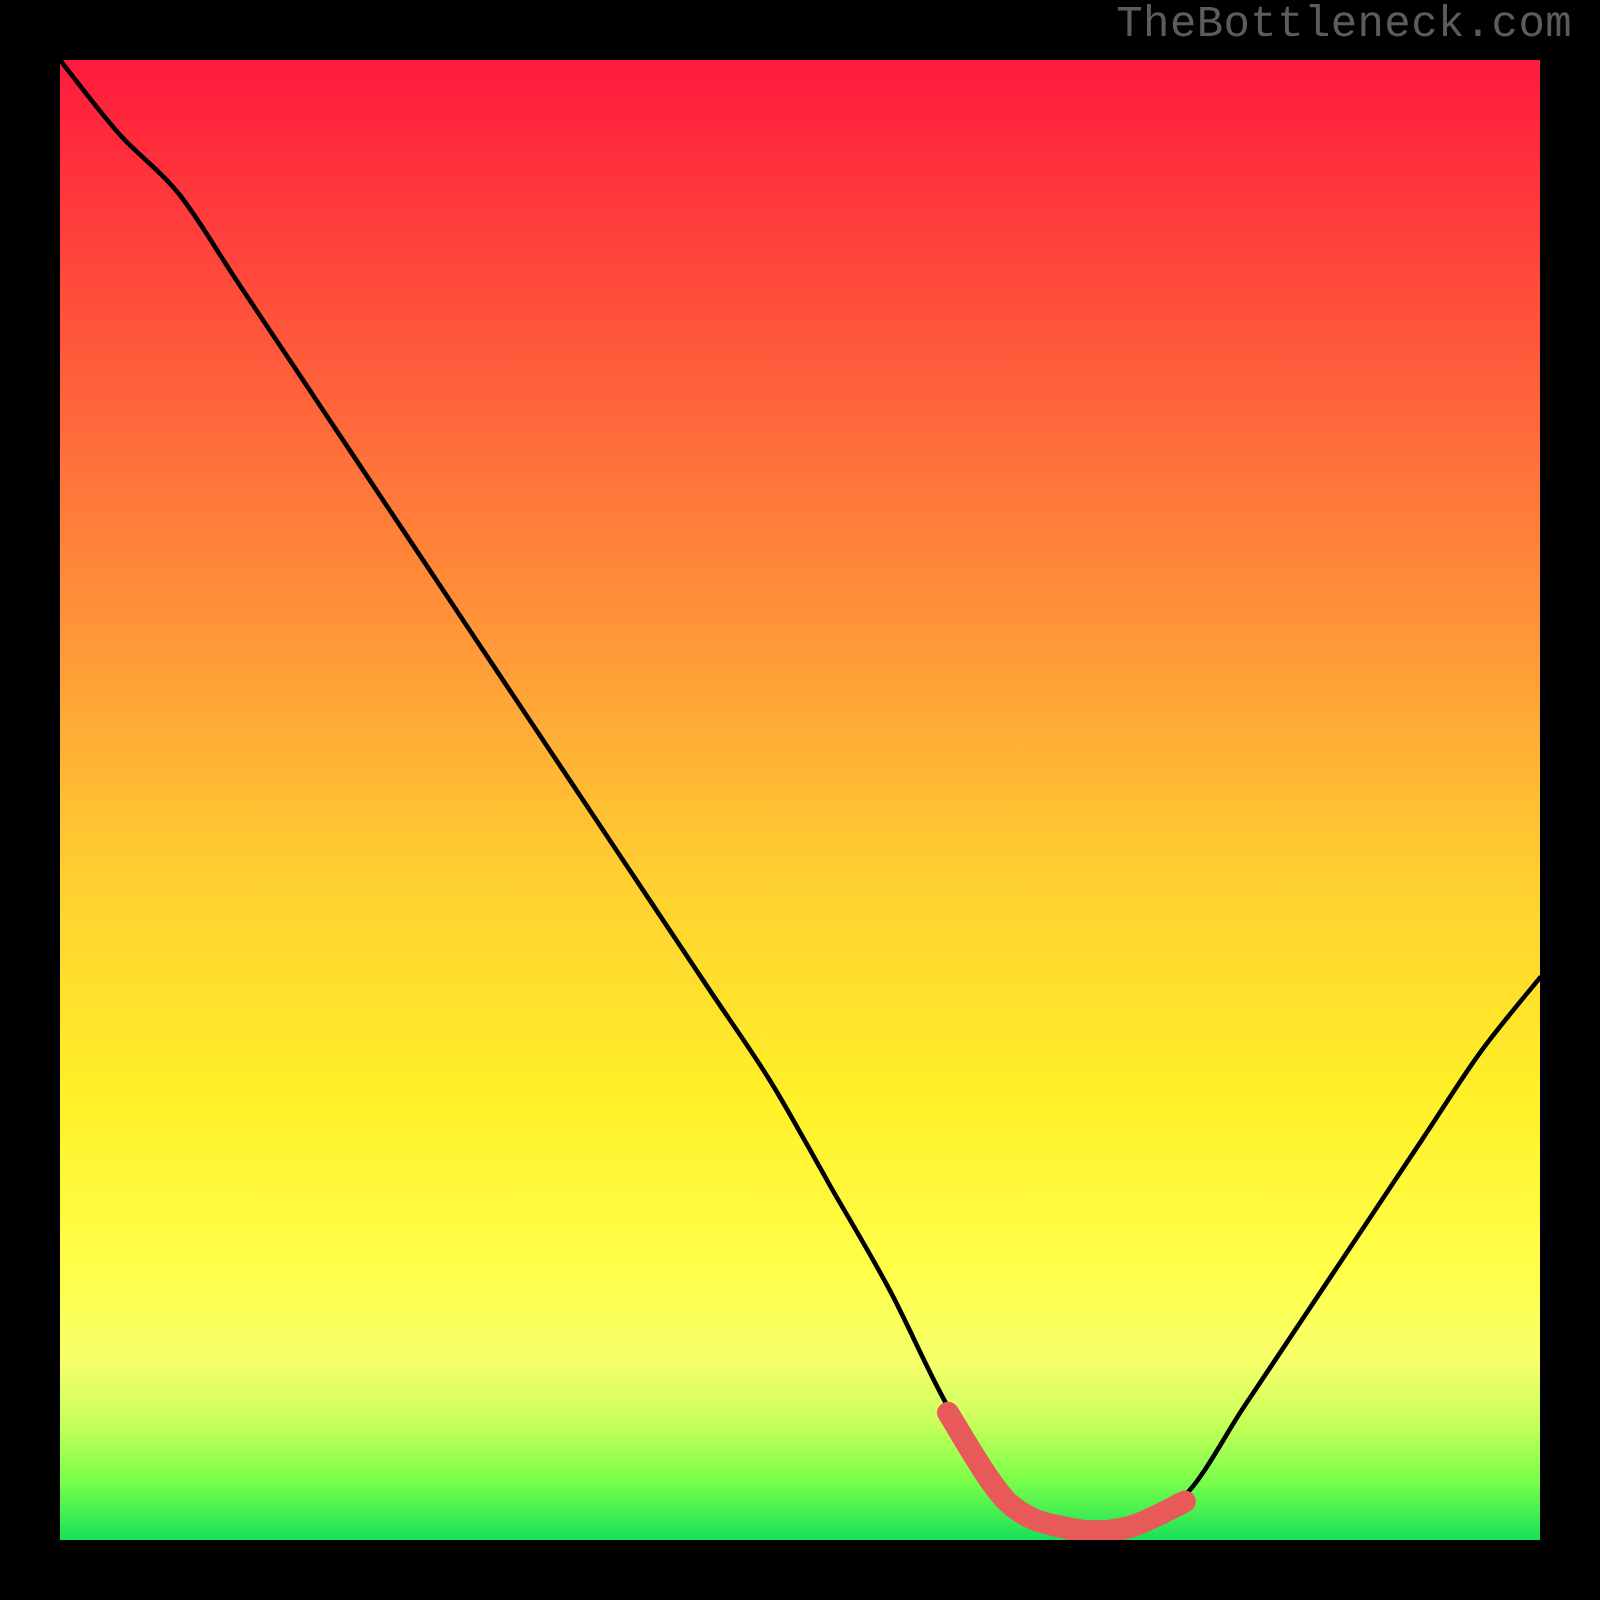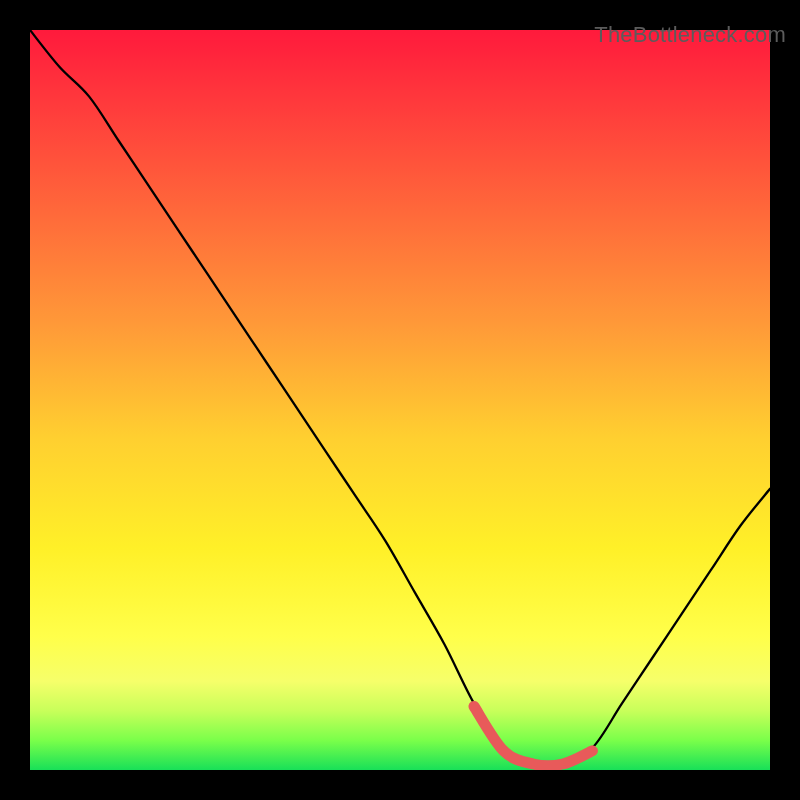--- a/index.html
+++ b/index.html
@@ -31,23 +31,23 @@
       #fff028 70%,
       #ffff4a 82%,
       #f6ff6a 88%,
       #c8ff5a 92%,
       #7aff4a 96%,
       #18e058 100%
     );
   }
   .watermark {
     position: absolute;
-    top: 22px;
+    top: 0;
     right: 14px;
-    font-family: Liberation Sans, sans-serif;
+    font-family: Liberation Mono, monospace;
     font-size: 22px;
     color: #5c5c5c;
     font-weight: 500;
     letter-spacing: 0.2px;
   }
   svg.curve {
     position: absolute;
     inset: 0;
   }
 </style>

